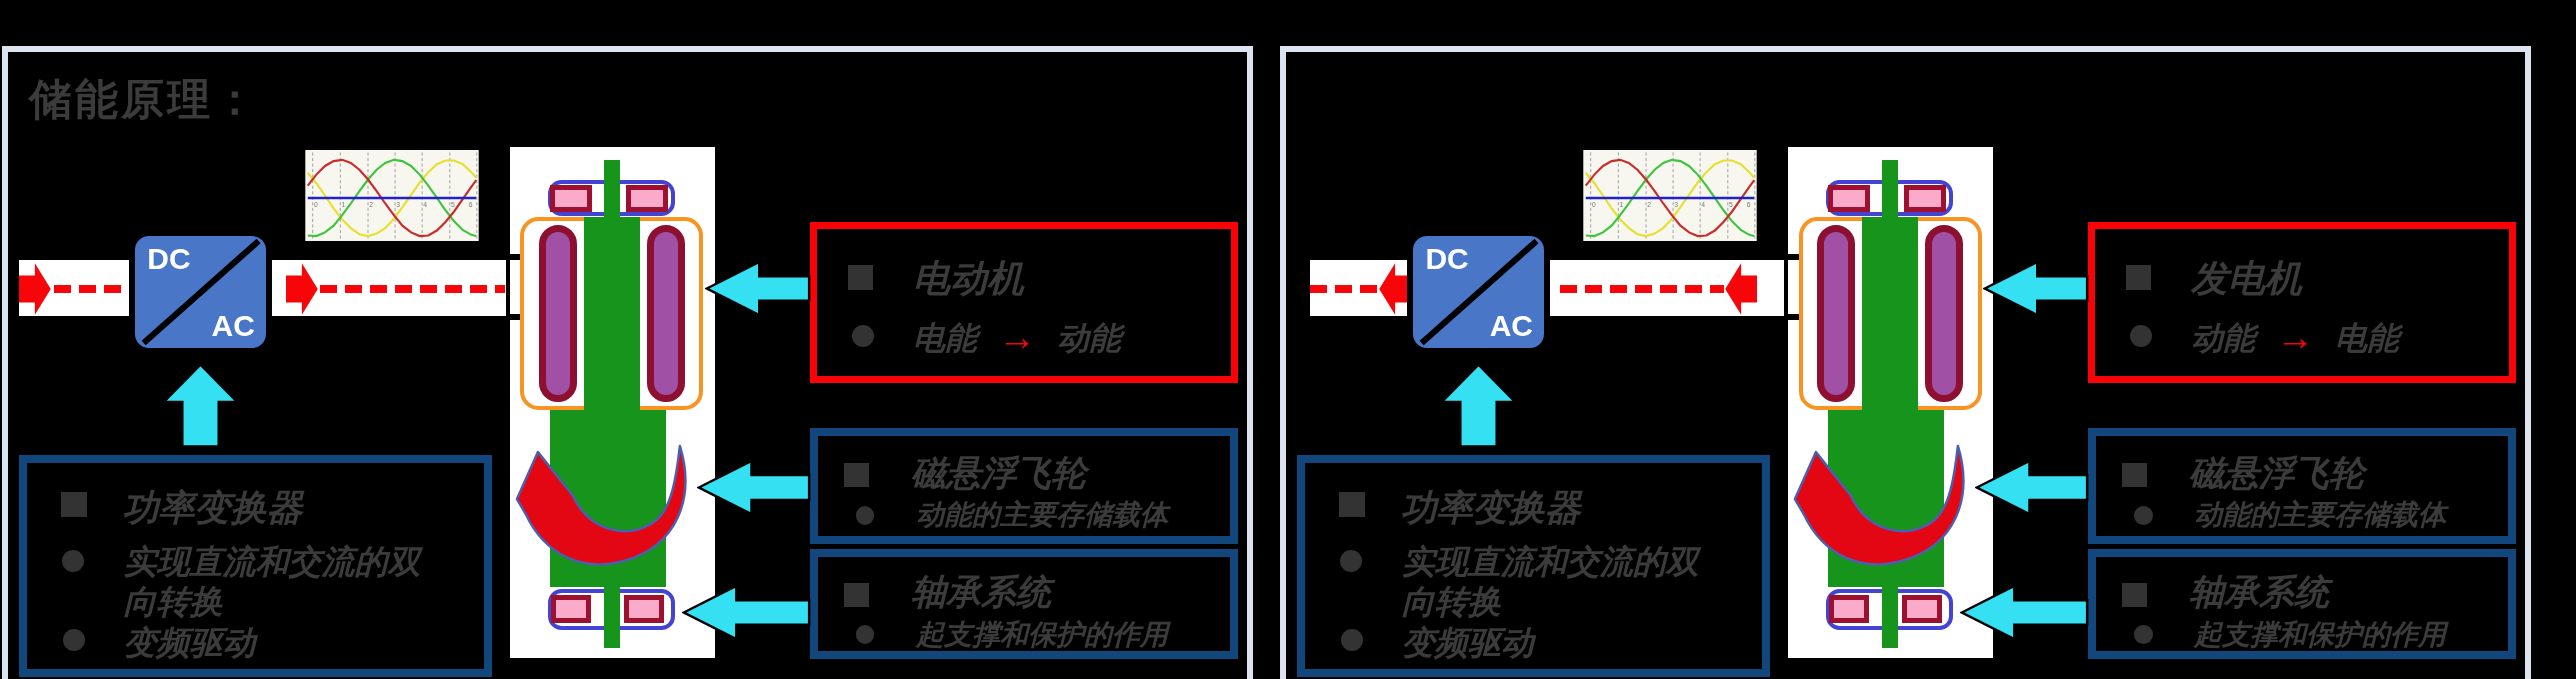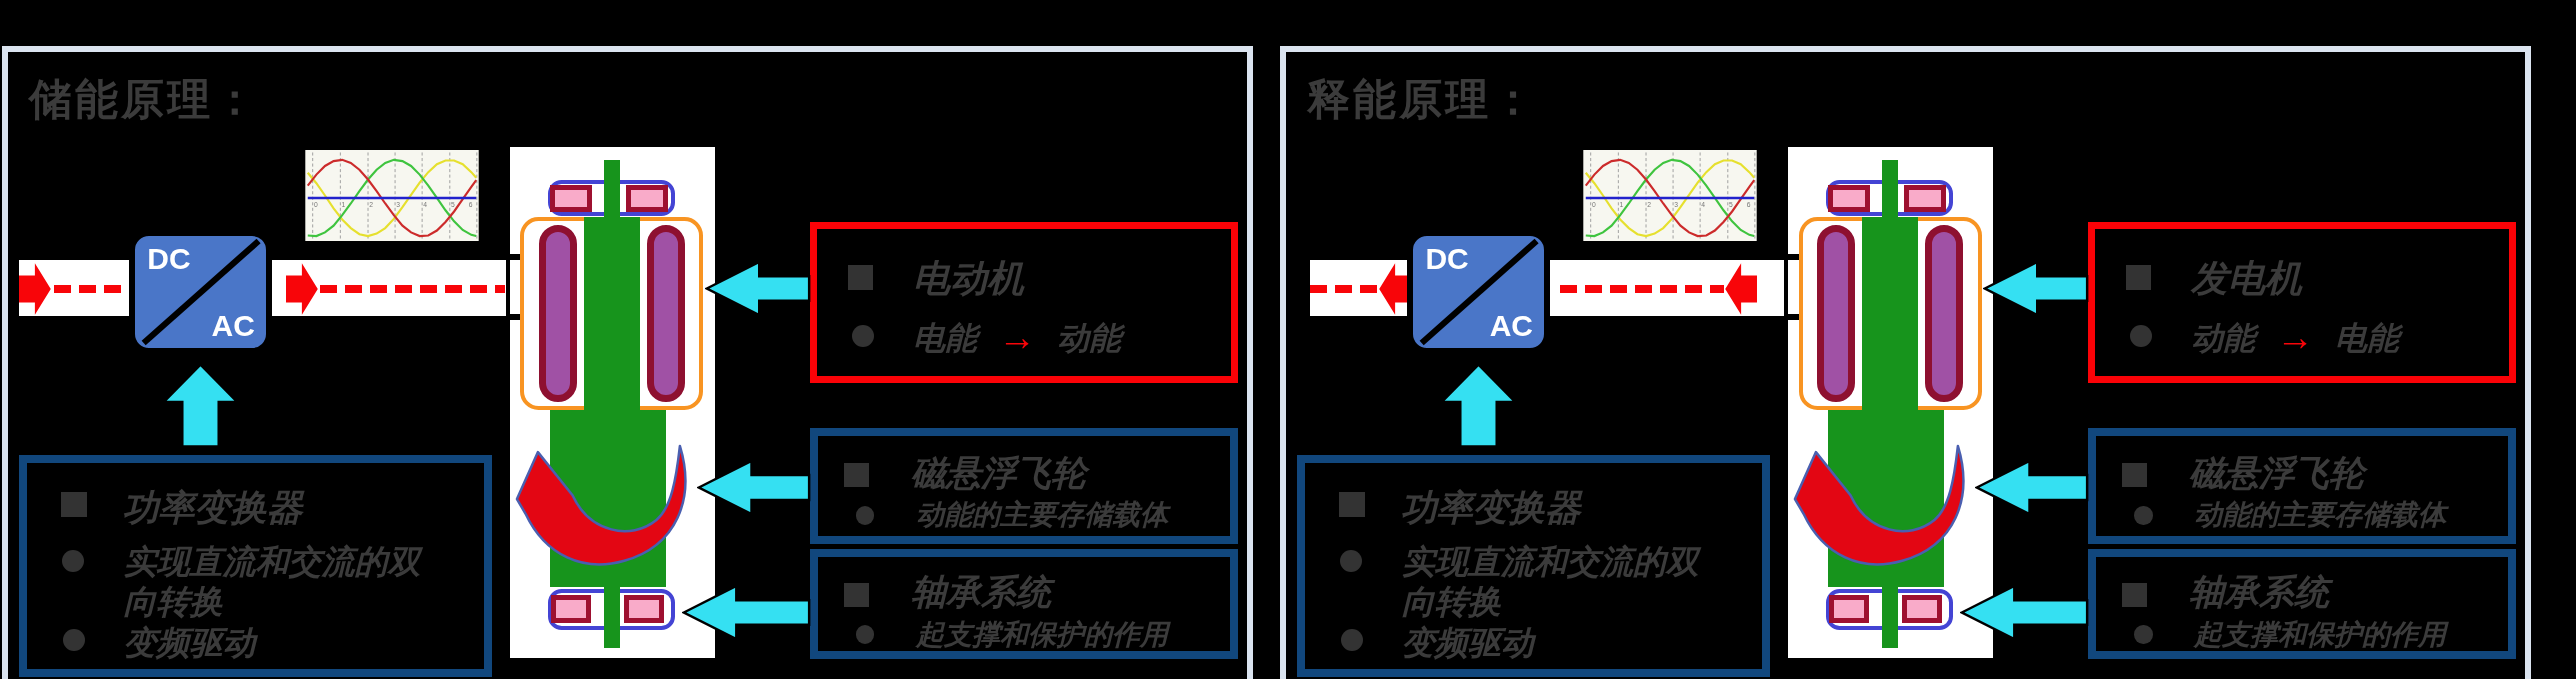--- a/index.html
+++ b/index.html
@@ -162,21 +162,20 @@
     <div class="infobox navy" style="left:808px;top:503px;width:428px;height:110px;">
       <div class="sqb" style="left:26px;top:26px;width:25px;height:23.5px;"></div>
       <div class="btext" style="left:93px;top:12.4px;font-size:35px;">轴承系统</div>
       <div class="dotb" style="left:38px;top:68px;width:18.5px;height:18.5px;"></div>
       <div class="btext" style="left:98px;top:59px;font-size:28px;">起支撑和保护的作用</div>
     </div>
   </div>
 
   <div class="panel" style="left:1280px;">
     <div class="frame"></div>
-    <div class="title">释能原理：</div>
 
     <svg class="waveform" viewBox="0 0 282 148">
       <rect x="0" y="0" width="282" height="148" fill="#f7f7f0"></rect>
       <g stroke="#9a9a9a" stroke-width="1.5" stroke-dasharray="5,4">
         <line x1="12" y1="4" x2="12" y2="144"></line>
           <line x1="57" y1="4" x2="57" y2="144"></line>
         <line x1="102" y1="4" x2="102" y2="144"></line>
           <line x1="146" y1="4" x2="146" y2="144"></line>
         <line x1="190" y1="4" x2="190" y2="144"></line>
           <line x1="235" y1="4" x2="235" y2="144"></line>

